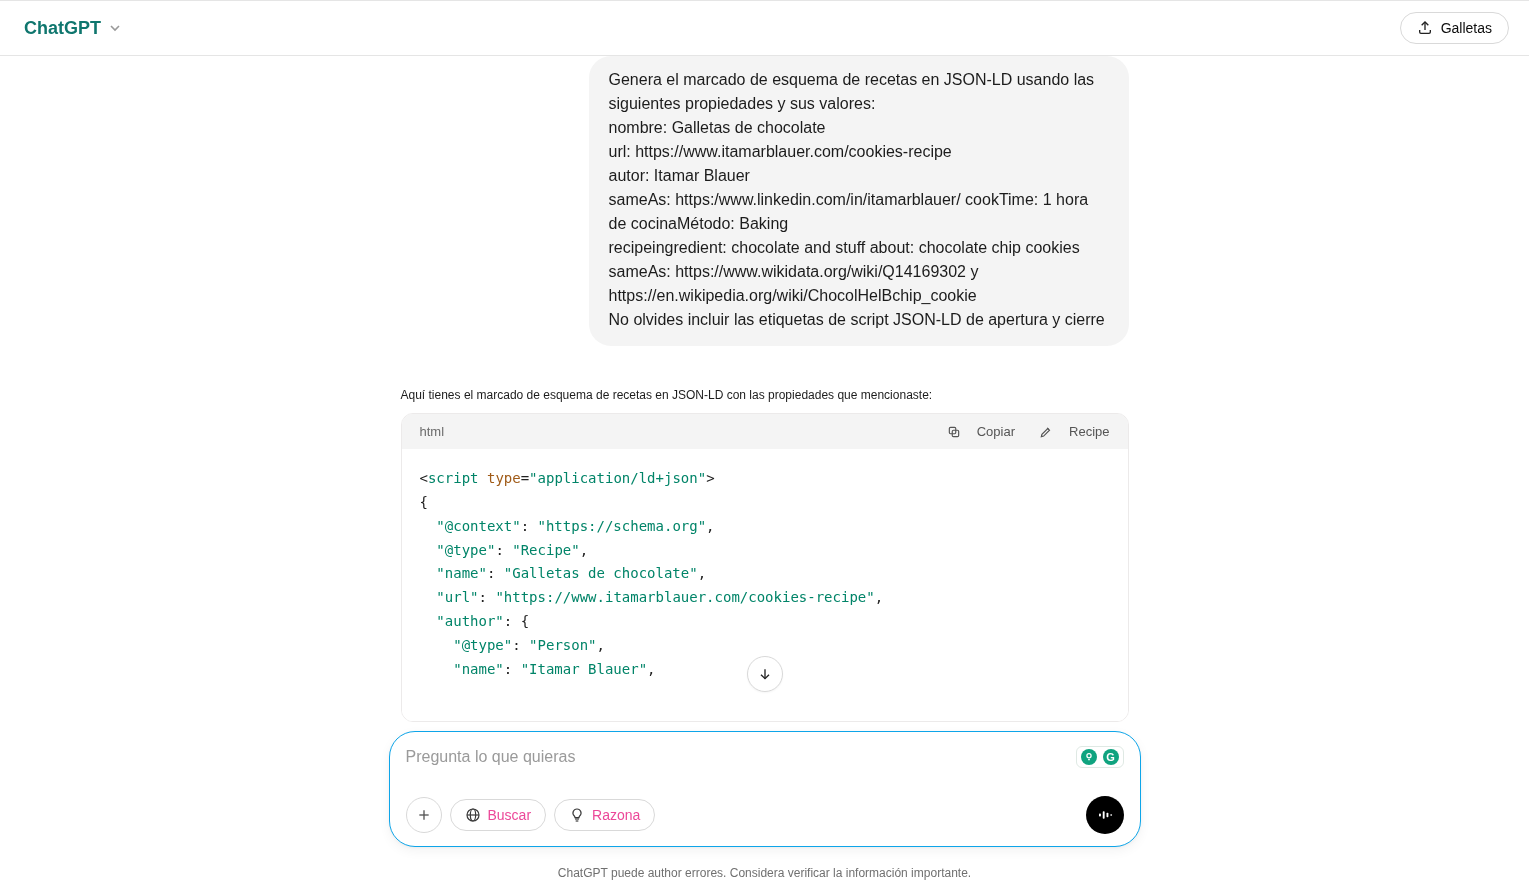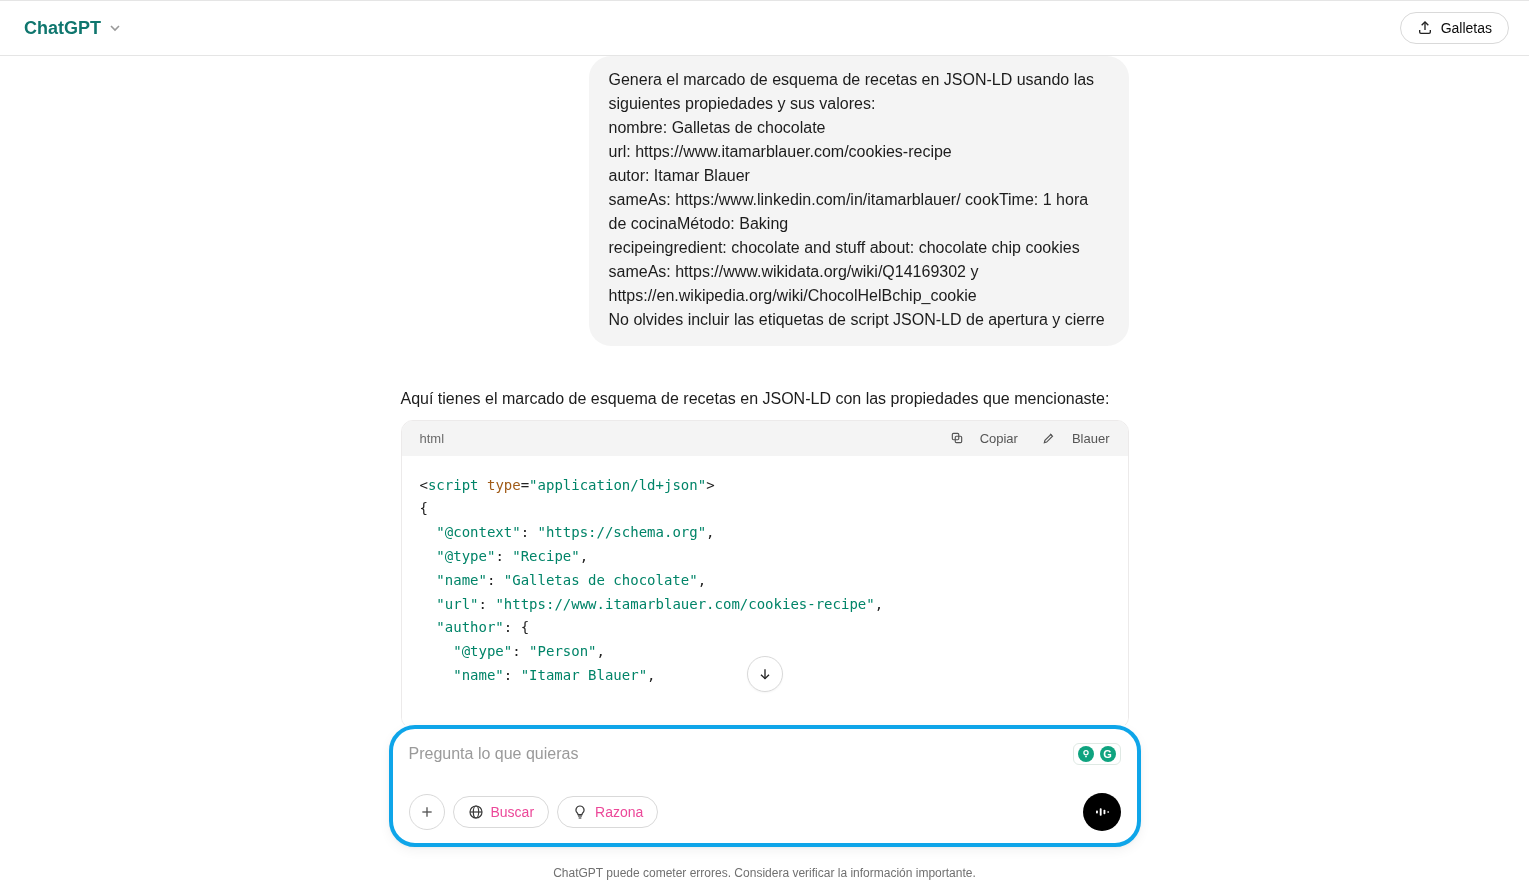--- a/index.html
+++ b/index.html
@@ -76,21 +76,21 @@
     max-width:500px;
     font-size:16px;
     line-height:1.5;
     color:#1c1c1c;
     white-space:pre-wrap;
     word-wrap:break-word;
   }
   
   .assistant-text{
     margin-top:40px;
-    font-size:16px;
+    font-size:12px;
     line-height:1.6;
     color:#1c1c1c;
   }
   
   .codeblock{
     margin-top:8px;
     border:1px solid #eceaea;
     border-radius:12px;
     overflow:hidden;
     background:#fff;
@@ -146,21 +146,21 @@
   
   .composer-wrap{
     position:absolute;
     left:0;right:0;bottom:0;
     padding-bottom:45px;
     background:#fff;
   }
   .composer{
     width:752px;
     margin:0 auto;
-    border:4px solid #0ea5e9;
+    border:1px solid #0ea5e9;
     border-radius:26px;
     box-shadow:0 4px 12px rgba(0,0,0,0.05), 0 1px 3px rgba(0,0,0,0.04);
     background:#fff;
     box-sizing:border-box;
     padding:14px 16px 12px 16px;
   }
   .composer-top{
     display:flex;
     align-items:center;
     justify-content:space-between;
@@ -273,21 +273,21 @@
               </span>
               <span>Copiar</span>
             </span>
             <span class="code-action">
               <span>
                 <svg width="14" height="14" viewBox="0 0 24 24" fill="none" stroke="#555" stroke-width="2">
                     <path d="M4 20l4-1 10-10-3-3L5 16l-1 4z"></path>
                     <path d="M14 5l3 3"></path>
                   </svg>
               </span>
-              <span>Blauer</span>
+              <span>Recipe</span>
             </span>
           </div>
         </div>
         <div class="code-fade-wrap">
 <pre class="code"><span class="t-open">&lt;</span><span class="t-tag">script</span><span> </span><span class="t-attr">type</span><span>=</span><span class="t-val">"application/ld+json"</span><span class="t-open">&gt;</span>
 <span class="t-punc">{</span>
   <span class="t-key">"@context"</span><span class="t-punc">: </span><span class="t-str">"https://schema.org"</span><span class="t-punc">,</span>
   <span class="t-key">"@type"</span><span class="t-punc">: </span><span class="t-str">"Recipe"</span><span class="t-punc">,</span>
   <span class="t-key">"name"</span><span class="t-punc">: </span><span class="t-str">"Galletas de chocolate"</span><span class="t-punc">,</span>
   <span class="t-key">"url"</span><span class="t-punc">: </span><span class="t-str">"https://www.itamarblauer.com/cookies-recipe"</span><span class="t-punc">,</span>
@@ -360,15 +360,15 @@
             <svg width="18" height="18" viewBox="0 0 24 24" fill="#fff">
                 <rect x="4" y="10" width="2.5" height="4" rx="1"></rect>
                 <rect x="9" y="7" width="2.5" height="10" rx="1"></rect>
                 <rect x="14" y="9" width="2.5" height="6" rx="1"></rect>
                 <rect x="19" y="11" width="2.5" height="2" rx="1"></rect>
               </svg>
           </span>
         </div>
       </div>
     </div>
-    <div class="disclaimer">ChatGPT puede cometer errores. Considera verificar la información importante.</div>
+    <div class="disclaimer">ChatGPT puede author errores. Considera verificar la información importante.</div>
   </div>
 </div>
 
 </body></html>

